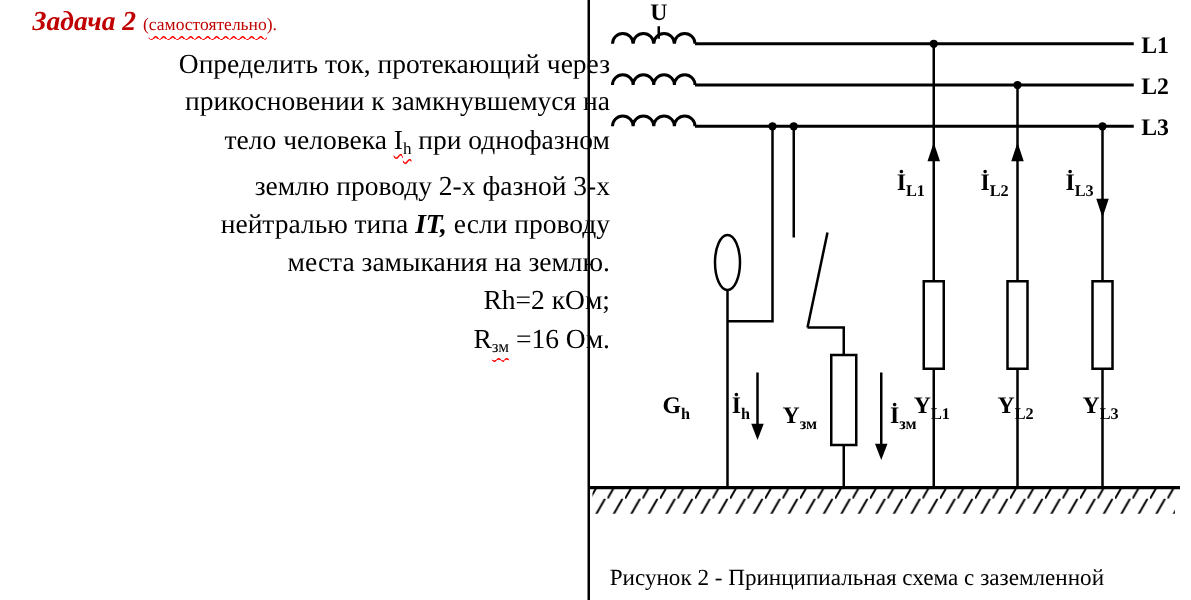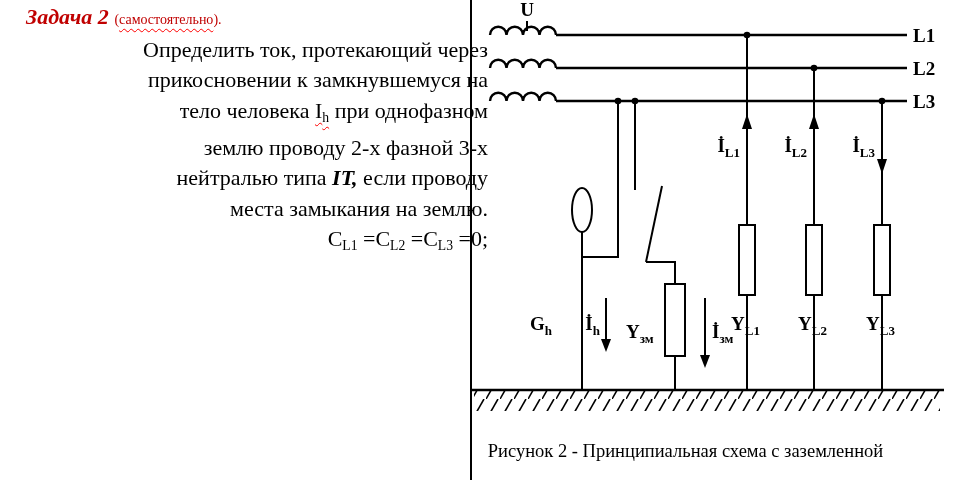--- a/index.html
+++ b/index.html
@@ -19,37 +19,38 @@
     text-decoration-line:underline;
     text-decoration-style:wavy;
     text-decoration-color:var(--squiggle,#ff0000);
     text-decoration-thickness:1px;
     text-underline-offset:4px;
   }
   .divider{position:absolute;left:470px;top:0;width:2px;height:480px;background:#000;}
   .diagram{position:absolute;left:472px;top:0;width:481px;height:480px;}
   .dlabel{font-family:"Liberation Serif",serif;font-weight:bold;font-size:19px;fill:#000;}
   .caption{
-    position:absolute;left:472px;top:439px;width:427px;text-align:center;
+    position:absolute;left:472px;top:451px;width:427px;text-align:center;
     font-size:18.5px;line-height:24px;color:#000;
   }
 </style>
 </head>
 <body style="--title-red: #c00000; --squiggle: #ff0000;">
 
 <div class="text-col">
   <div class="title-line"><span class="b i red">Задача 2 </span><span class="red small">(</span><span class="sq red small">самостоятельно</span><span class="red small">).</span></div>
   <div>
       <div class="line"><span class="">Определить ток, протекающий через</span></div>
       <div class="line"><span class="">прикосновении к замкнувшемуся на</span></div>
       <div class="line"><span class="">тело человека </span><span class="sq">I</span><span class="sub sq">h</span><span class=""> при однофазном</span></div>
       <div class="line"><span class="">землю проводу 2-х фазной 3-х</span></div>
       <div class="line"><span class="">нейтралью типа </span><span class="b i">IT,</span><span class=""> если проводу</span></div>
       <div class="line"><span class="">места замыкания на землю.</span></div>
-      <div class="line"><span class="">C</span><span class="sub">L1</span><span class=""> =C</span><span class="sub">L2</span><span class=""> =C</span><span class="sub">L3</span><span class=""> =0;</span></div>
+      <div class="line"><span class="">Rh=2 кОм;</span></div>
+      <div class="line"><span class="">R</span><span class="sub sq">зм</span><span class=""> =16 Ом.</span></div>
     </div>
 </div>
 
 <div class="divider"></div>
 
 <svg class="diagram" viewBox="0 0 481 480" xmlns="http://www.w3.org/2000/svg">
   <defs>
     <pattern id="hatch" width="14" height="21" patternUnits="userSpaceOnUse">
       <line x1="0" y1="21" x2="12" y2="0" stroke="#000" stroke-width="1.6"></line>
     </pattern>

